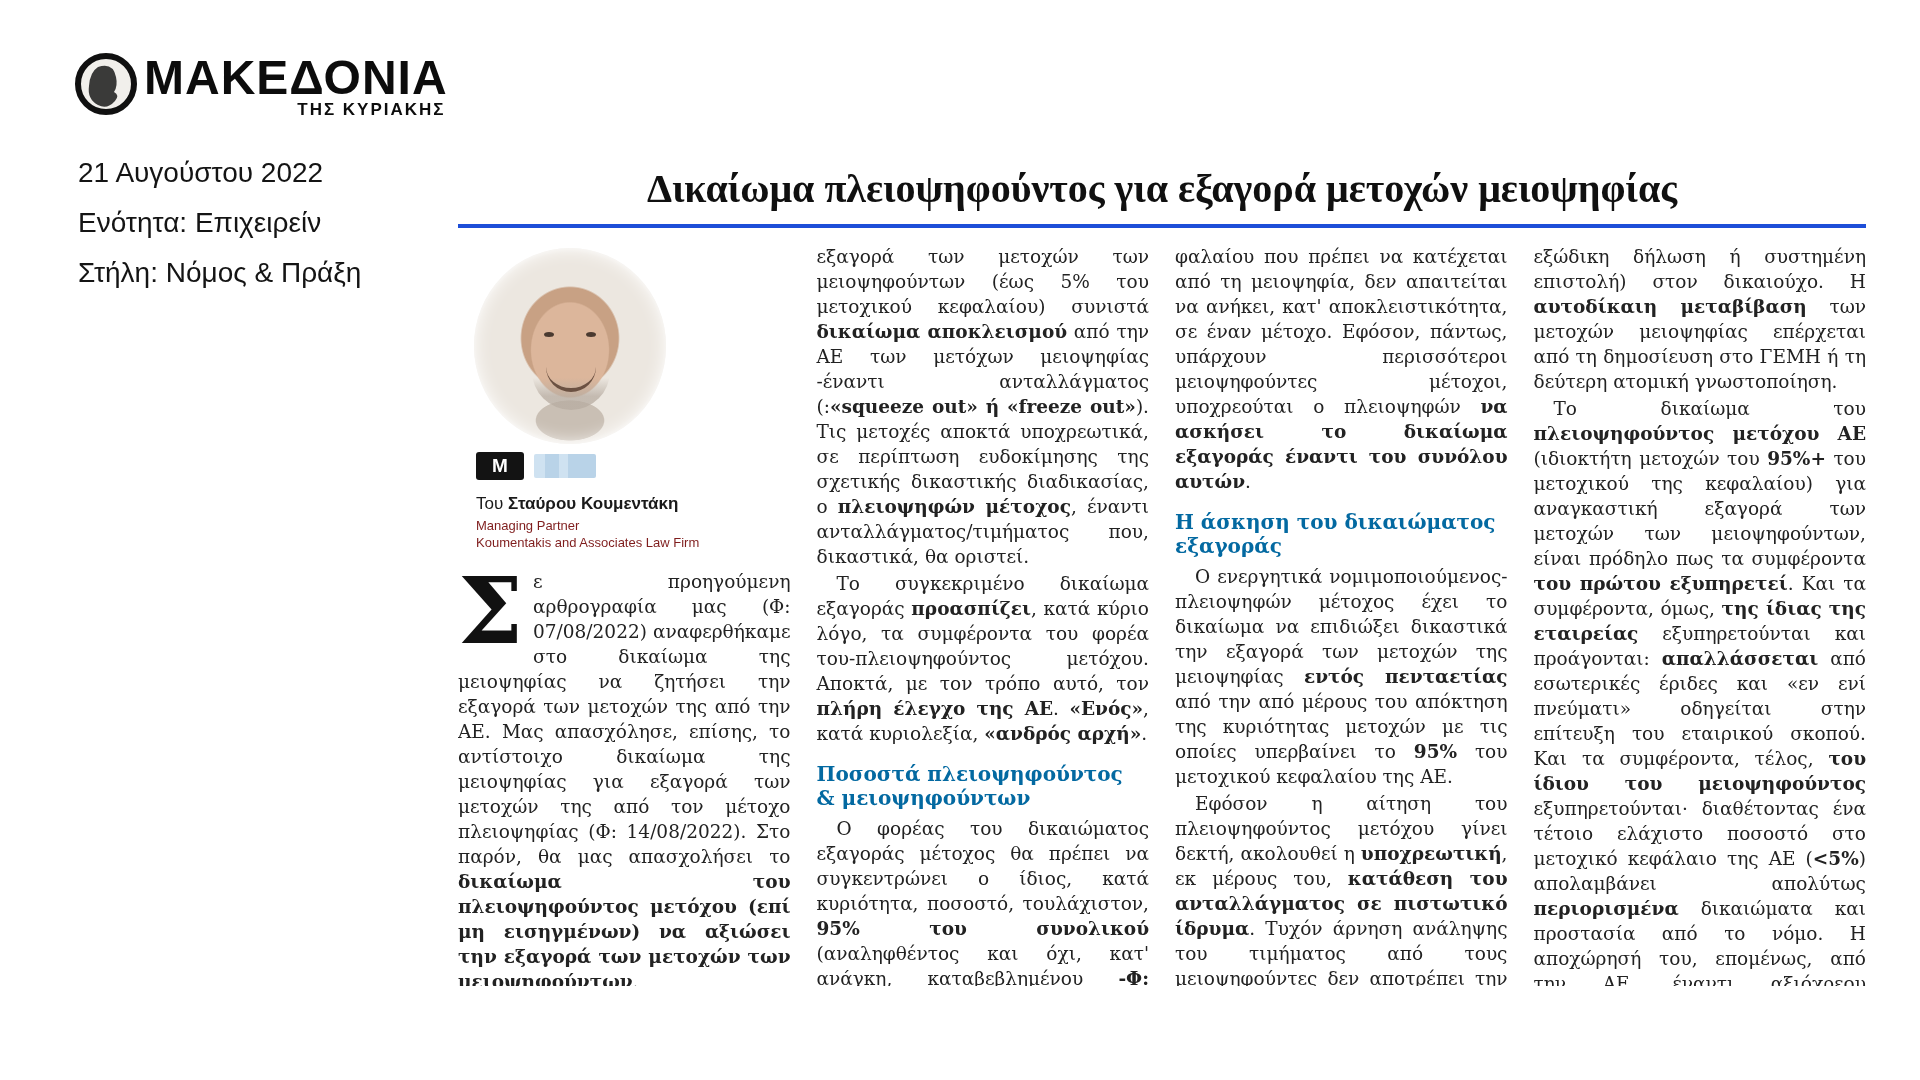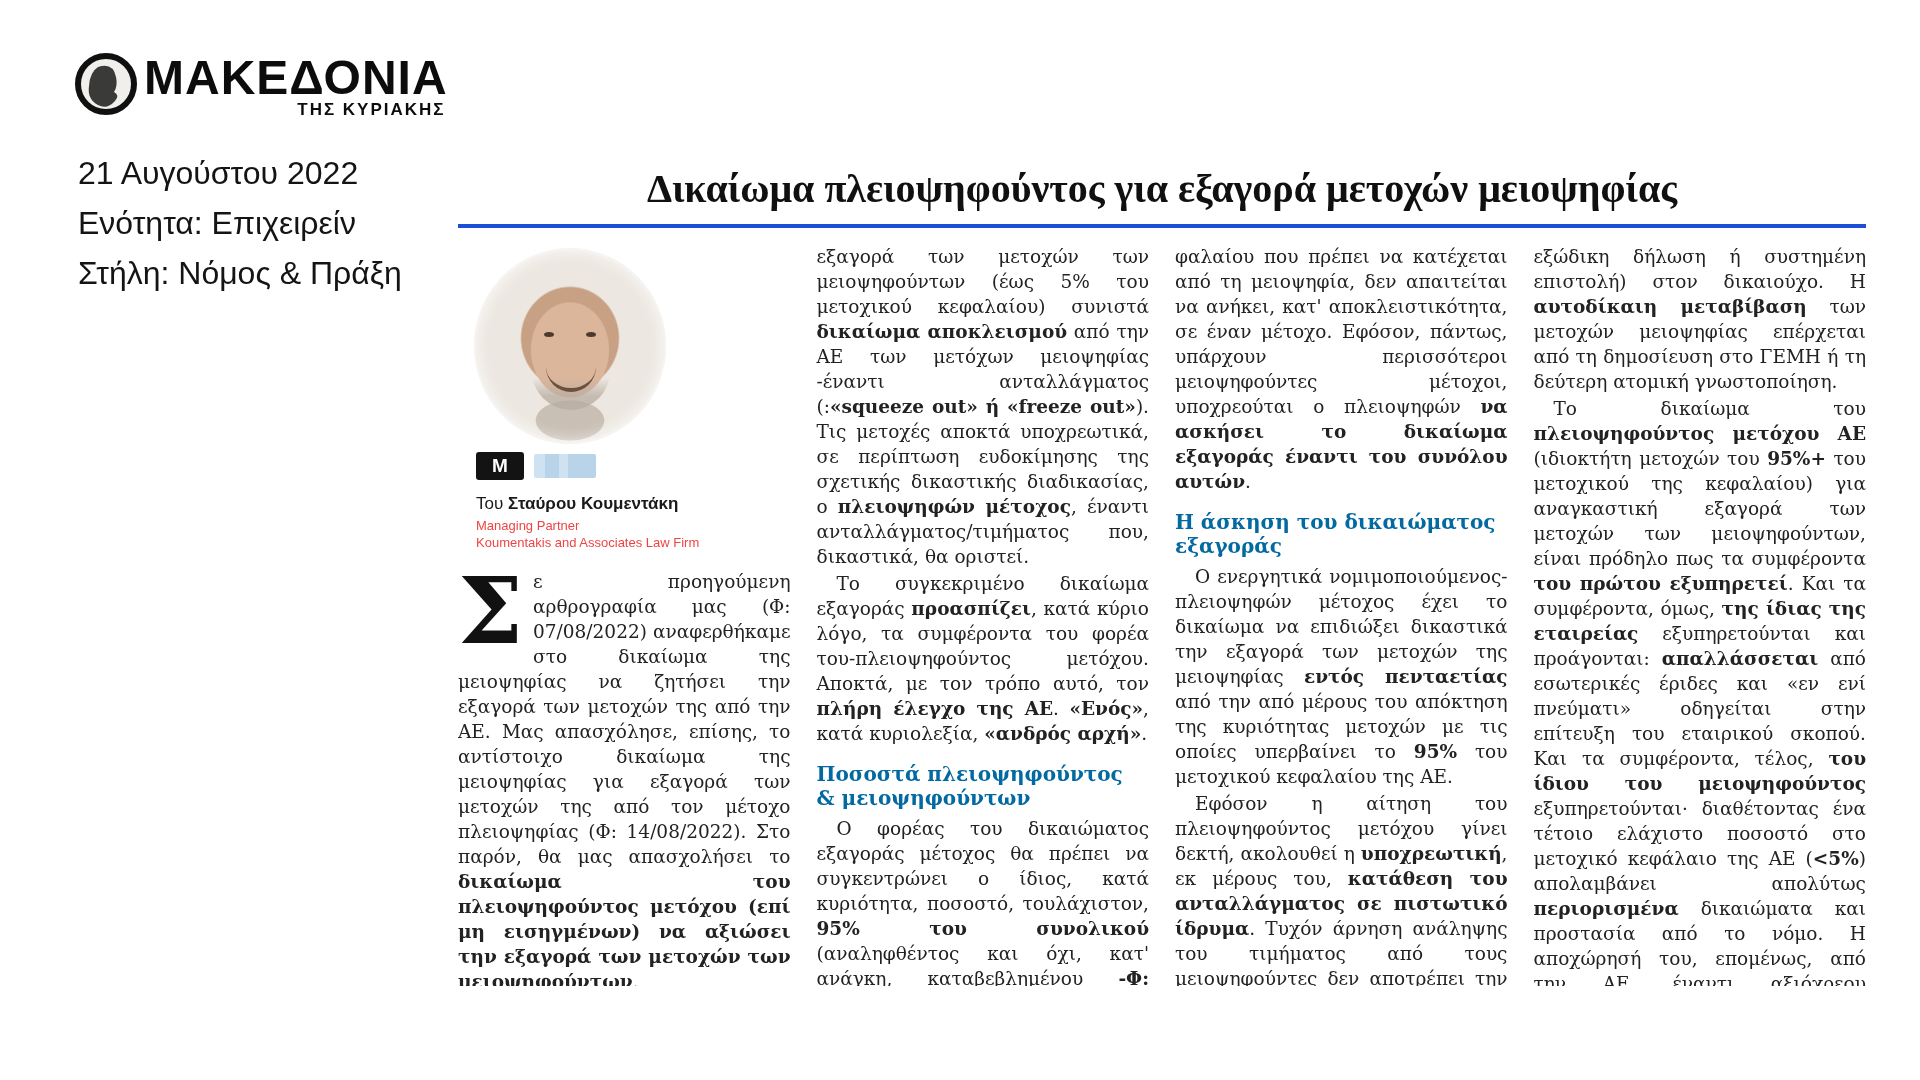--- a/index.html
+++ b/index.html
@@ -11,21 +11,21 @@
   .emblem{width:64px;height:64px;margin-top:2px;}
   .wordmark-wrap{margin-left:6px;display:flex;flex-direction:column;align-items:flex-end;}
   .wordmark{font-family:"Liberation Sans","DejaVu Sans",sans-serif;font-weight:bold;
             font-size:48px;line-height:56px;letter-spacing:1px;color:#0c0c0c;}
   .tagline{font-family:"Liberation Sans","DejaVu Sans",sans-serif;font-weight:bold;
            font-size:17px;letter-spacing:2px;color:#0c0c0c;margin-top:-6px;margin-right:2px;}
 
   
   .meta{position:absolute;left:78px;top:158px;
         font-family:"Liberation Sans","DejaVu Sans",sans-serif;color:#141414;}
-  .meta .row{font-size:32px;line-height:30px;margin-bottom:20px;font-weight:400;}
+  .meta .row{font-size:28px;line-height:30px;margin-bottom:20px;font-weight:400;}
   .meta .lbl{font-weight:normal;}
 
   
   .article{position:absolute;left:458px;top:166px;width:1408px;}
   .headline{font-family:"Liberation Serif","DejaVu Serif",serif;font-weight:bold;
             font-size:40px;line-height:46px;text-align:center;color:#101010;
             margin:0;padding:0 0 12px 0;border-bottom:4px solid #1d4ed8;}
   .columns{display:flex;column-gap:26px;margin-top:16px;height:742px;overflow:hidden;}
   .col{flex:1 1 0;min-width:0;}
 
@@ -56,21 +56,21 @@
                 background:linear-gradient(#0000 0 30%, #b7aca1 70%);opacity:.75;}
   .badges{display:flex;align-items:center;gap:10px;margin:8px 0 0 18px;}
   .badge-m{width:48px;height:28px;background:#131313;color:#fff;border-radius:3px;
            font-family:"Liberation Sans",sans-serif;font-weight:bold;font-size:19px;
            display:flex;align-items:center;justify-content:center;}
   .badge-blue{width:62px;height:24px;background:#b9d3e8;border-radius:2px;
               background-image:linear-gradient(90deg,#cfe2f1 0 18%,#0000 18% 40%,#cfe2f1 40% 55%,#0000 55%);}
   .byline{margin:14px 0 0 18px;font-family:"Liberation Sans","DejaVu Sans",sans-serif;color:#1a1a1a;}
   .byline .who{font-size:17px;margin-bottom:3px;}
   .byline .who b{font-weight:bold;}
-  .byline .role,.byline .firm{font-size:13px;line-height:17px;color:#ef4444;}
+  .byline .role,.byline .firm{font-size:13px;line-height:17px;color:#7f1d1d;}
 </style>
 </head>
 <body>
 
 <div class="masthead">
   <svg class="emblem" viewBox="0 0 64 64">
     <circle cx="32" cy="32" r="28" fill="#f1efeb" stroke="#101010" stroke-width="6"></circle>
     <path d="M24 15 q15 -5 18 10 q2 9 -2 15 q6 3 1 9 q-8 9 -17 4 q-11 -6 -9 -19 q1 -14 9 -19 z" fill="#262626" opacity="0.9"></path>
   </svg>
   <div class="wordmark-wrap">

